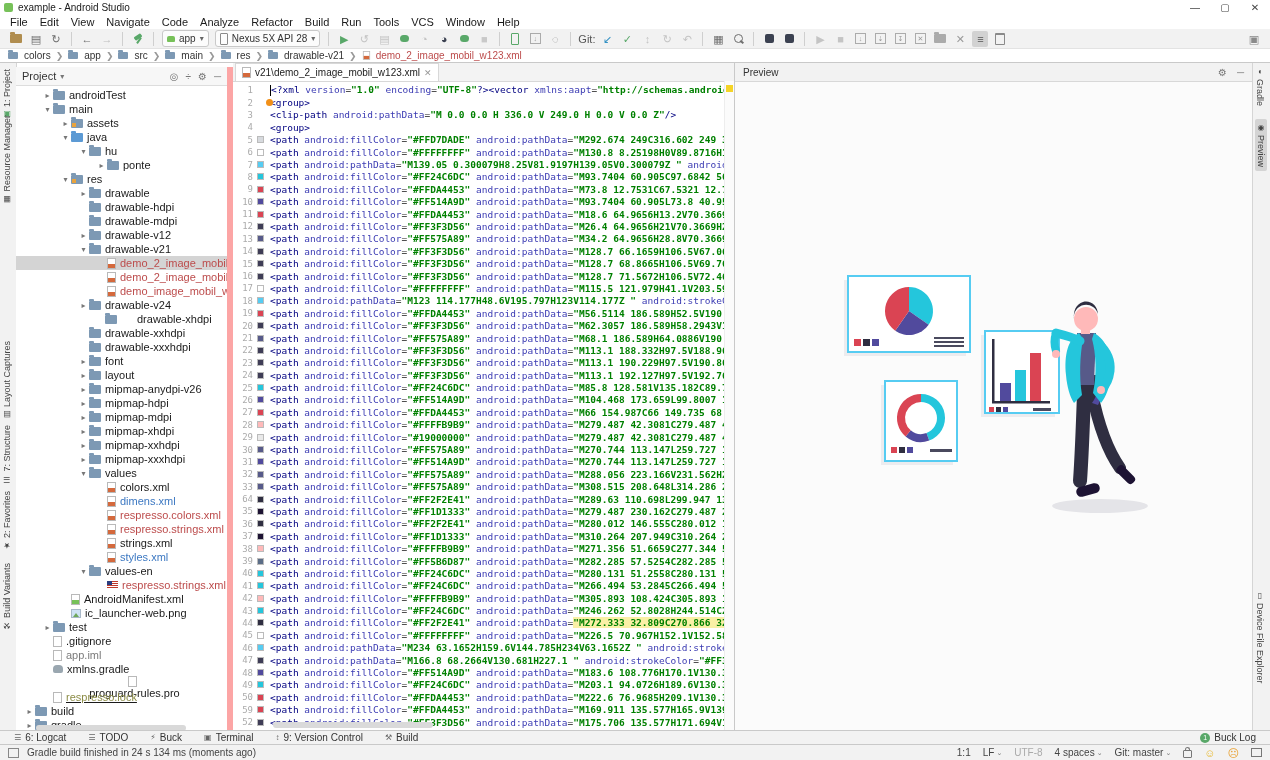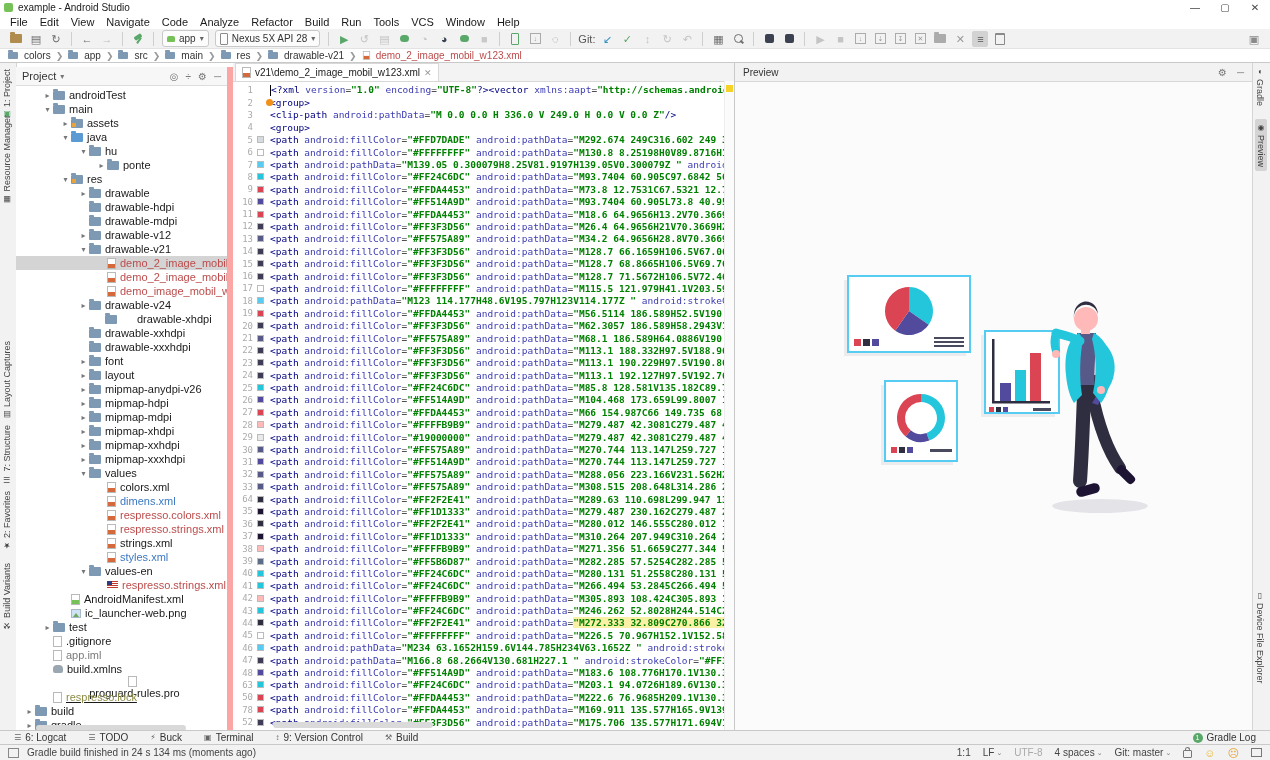--- a/index.html
+++ b/index.html
@@ -536,21 +536,21 @@
             <span class="tlabel">.gitignore</span>
           </div>
           <div class="trow" style="padding-left: 26px;">
             <span class="tarrow"></span>
             <span class="ticon t-file"></span>
             <span class="tlabel dim">app.iml</span>
           </div>
           <div class="trow" style="padding-left: 26px;">
             <span class="tarrow"></span>
             <span class="ticon t-gradle"></span>
-            <span class="tlabel">build.xmlns</span>
+            <span class="tlabel">xmlns.gradle</span>
           </div>
           <div class="trow" style="padding-left: 26px; flex-direction: column;">
             <span class="tarrow"></span>
             <span class="ticon t-file"></span>
             <span class="tlabel">proguard-rules.pro</span>
           </div>
           <div class="trow" style="padding-left: 26px; text-decoration: underline;">
             <span class="tarrow"></span>
             <span class="ticon t-file"></span>
             <span class="tlabel olive">respresso.lock</span>
@@ -813,31 +813,31 @@
             <span class="gut">47</span>
             <span class="swa" style="background: rgb(63, 61, 86);"></span>
             <span class="ctext"><span class="tg">&lt;path </span><span class="at">android:pathData</span><span class="pl">=</span><span class="v">"M166.8 68.2664V130.681H227.1 "</span><span class="pl"> </span><span class="at">android:strokeColor</span><span class="pl">=</span><span class="v">"#FF3F3D56"</span></span>
           </div>
           <div class="cl">
             <span class="gut">48</span>
             <span class="swa" style="background: rgb(81, 74, 157);"></span>
             <span class="ctext"><span class="tg">&lt;path </span><span class="at">android:fillColor</span><span class="pl">=</span><span class="v">"#FF514A9D"</span><span class="pl"> </span><span class="at">android:pathData</span><span class="pl">=</span><span class="v">"M183.6 108.776H170.1V130.381H183.6V108.776Z </span></span>
           </div>
           <div class="cl">
-            <span class="gut">63</span>
+            <span class="gut">49</span>
             <span class="swa" style="background: rgb(36, 198, 220);"></span>
             <span class="ctext"><span class="tg">&lt;path </span><span class="at">android:fillColor</span><span class="pl">=</span><span class="v">"#FF24C6DC"</span><span class="pl"> </span><span class="at">android:pathData</span><span class="pl">=</span><span class="v">"M203.1 94.0726H189.6V130.381H203.1V94.0726Z </span></span>
           </div>
           <div class="cl">
             <span class="gut">50</span>
             <span class="swa" style="background: rgb(218, 68, 83);"></span>
             <span class="ctext"><span class="tg">&lt;path </span><span class="at">android:fillColor</span><span class="pl">=</span><span class="v">"#FFDA4453"</span><span class="pl"> </span><span class="at">android:pathData</span><span class="pl">=</span><span class="v">"M222.6 76.9685H209.1V130.381H222.6V76.9685Z </span></span>
           </div>
           <div class="cl">
-            <span class="gut">78</span>
+            <span class="gut">59</span>
             <span class="swa" style="background: rgb(218, 68, 83);"></span>
             <span class="ctext"><span class="tg">&lt;path </span><span class="at">android:fillColor</span><span class="pl">=</span><span class="v">"#FFDA4453"</span><span class="pl"> </span><span class="at">android:pathData</span><span class="pl">=</span><span class="v">"M169.911 135.577H165.9V139.589H169.911V135.577Z </span></span>
           </div>
           <div class="cl">
             <span class="gut">52</span>
             <span class="swa" style="background: rgb(63, 61, 86);"></span>
             <span class="ctext"><span class="tg">&lt;path </span><span class="at">android:fillColor</span><span class="pl">=</span><span class="v">"#FF3F3D56"</span><span class="pl"> </span><span class="at">android:pathData</span><span class="pl">=</span><span class="v">"M175.706 135.577H171.694V139.589H175.706V135.577Z </span></span>
           </div>
         </div>
       <div id="ed-scroll">
@@ -952,21 +952,21 @@
           <span class="bw-ic">↕</span>
           <span>9: Version Control</span>
         </div>
         <div class="bw-item">
           <span class="bw-ic">⚒</span>
           <span>Build</span>
         </div>
       </div>
     <div id="eventlog">
       <span class="badge">1</span>
-      <span>Gradle Log</span>
+      <span>Buck Log</span>
     </div>
   </div>
 
   <div id="statusbar">
     <span class="toggle"></span>
     <span>Gradle build finished in 24 s 134 ms (moments ago)</span>
     <div id="status-right">
         <span class="st-item">
           <span>1:1</span>
         </span>

